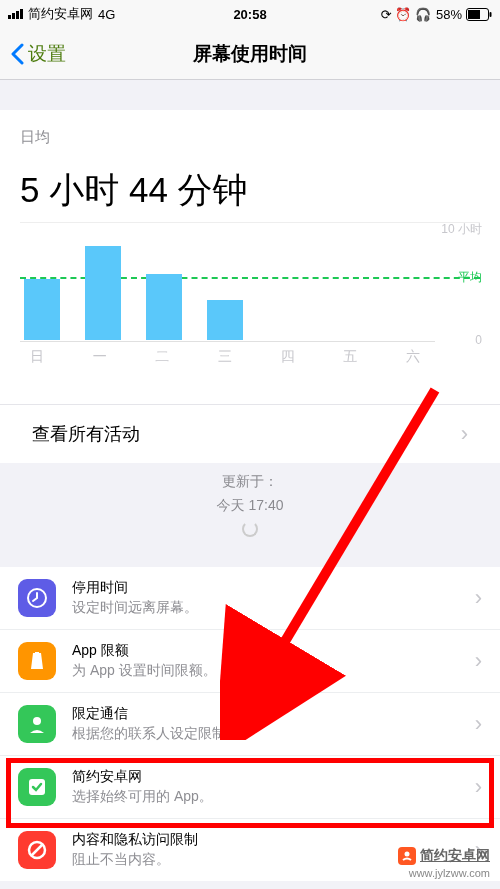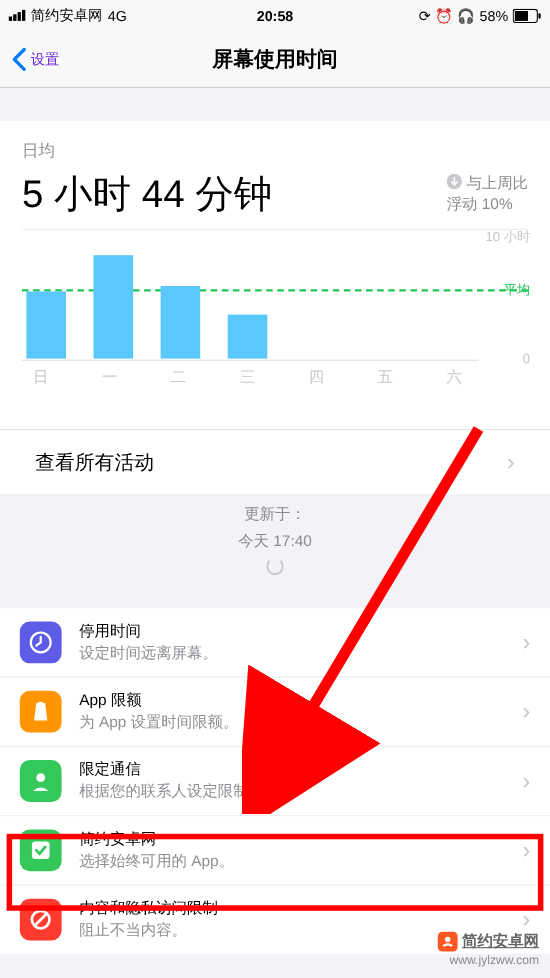--- a/index.html
+++ b/index.html
@@ -32,29 +32,29 @@
     .status-center { position: absolute; left: 50%; transform: translateX(-50%); font-weight: 600; }
     .nav-bar {
       height: 52px;
       background: #f8f8f8;
       border-bottom: 1px solid #d1d1d6;
       display: flex;
       align-items: center;
       position: relative;
       padding: 0 10px;
     }
-    .nav-back { display: flex; align-items: center; color: #6d28d9; font-size: 13px; gap: 4px; }
+    .nav-back { display: flex; align-items: center; color: #4d7c0f; font-size: 19px; gap: 4px; }
     .nav-title { position: absolute; left: 50%; transform: translateX(-50%); font-size: 19px; font-weight: 600; }
     .section-card {
       background: #fff;
       margin-top: 30px;
       padding: 18px 20px 12px;
     }
     .daily-label { color: #8e8e93; font-size: 15px; }
-    .daily-row { display: flex; align-items: flex-start; margin-top: 6px; gap: 25px;}
+    .daily-row { display: flex; align-items: flex-start; margin-top: 20px; gap: 25px;}
     .daily-time { font-size: 35px; font-weight: 400; color: #000; flex: 1;}
     .change-box { text-align: left; color: #8a8a8f; font-size: 14px; line-height: 1.3; margin-top: 4px;}
     .change-box .icon { display: inline-block; vertical-align: middle; }
     .chart-area { position: relative; height: 170px; margin-top: 8px; border-top: 1px solid #eee;}
     .y-label { position: absolute; right: -2px; font-size: 12px; color: #c7c7cc; }
     .avg-line {
       position: absolute;
       left: 0; right: 0;
       border-top: 2px dashed #1cc854;
       top: 54px;
@@ -164,30 +164,20 @@
       </svg>
     <span>设置</span>
   </div>
   <div class="nav-title">屏幕使用时间</div>
 </div>
 
 <div class="section-card">
   <div class="daily-label">日均</div>
   <div class="daily-row">
     <div class="daily-time">5 小时 44 分钟</div>
-    <div class="change-box">
-      <span class="icon">
-        <svg width="14" height="14" viewBox="0 0 14 14">
-            <circle cx="7" cy="7" r="7" fill="#c7c7cc"></circle>
-            <path d="M7 3 L7 10 M4 7 L7 10 L10 7" stroke="#fff" stroke-width="1.5" fill="none"></path>
-          </svg>
-      </span>
-      <span>与上周比</span><br>
-      <span>浮动 10%</span>
-    </div>
   </div>
   <div class="chart-area">
     <span class="y-label" style="top:-2px">10 小时</span>
     <span class="y-label" style="top:110px">0</span>
     <div class="avg-line"></div>
     <span class="avg-label">平均</span>
     <div class="baseline"></div>
     <div class="bars" id="bars">
         <div style="height: 61.36px;"></div>
         <div style="height: 94.4px;"></div>

